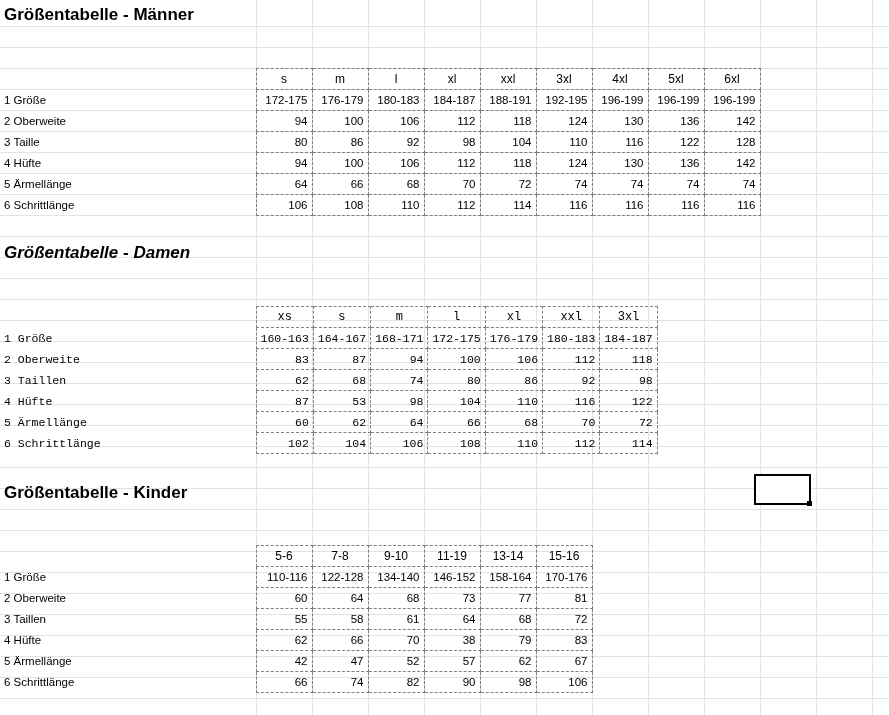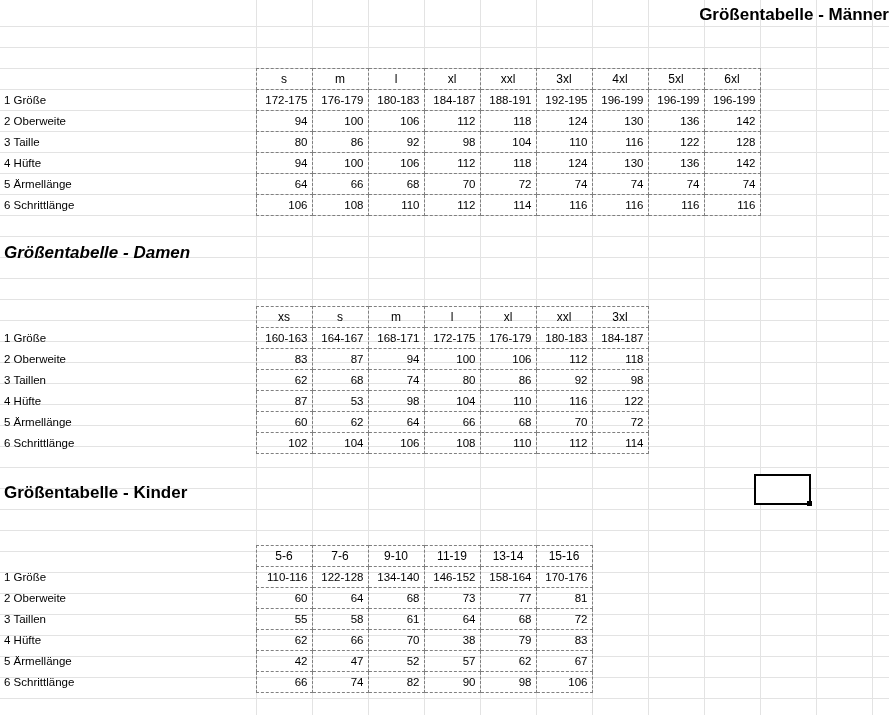--- a/index.html
+++ b/index.html
@@ -154,21 +154,21 @@
     <div class="v" style="left: 592px;"></div>
     <div class="v" style="left: 648px;"></div>
     <div class="v" style="left: 704px;"></div>
     <div class="v" style="left: 760px;"></div>
     <div class="v" style="left: 816px;"></div>
     <div class="v" style="left: 872px;"></div>
   </div>
 
 <div class="sheet">
 
-  <div class="section" style="top:4px; left:0; width:889px;text-align:right;">
+  <div class="section" style="top:4px; left:0; width:889px;">
     <div class="title">Größentabelle - Männer</div>
   </div>
 
   <div class="section" style="top:68px; left:0;">
     <table class="sizetable">
       <colgroup>
         <col style="width:256px">
         <col style="width:56px">
           <col style="width:56px">
           <col style="width:56px">
@@ -265,21 +265,21 @@
         <td class="num dash">116</td>
       </tr>
     </tbody>
       </table>
   </div>
 
   <div class="section" style="top:242px; left:0; width:889px;font-style:italic;">
     <div class="title">Größentabelle - Damen</div>
   </div>
 
-  <div class="section" style="top:306px; left:0;">
+  <div class="section" style="top:306px; left:0;font-family:Liberation Mono, monospace;">
     <table class="sizetable">
       <colgroup>
         <col style="width:256px">
         <col style="width:56px">
           <col style="width:56px">
           <col style="width:56px">
         <col style="width:56px">
           <col style="width:56px">
           <col style="width:56px">
         <col style="width:56px">
@@ -371,21 +371,21 @@
           <col style="width:56px">
           <col style="width:56px">
         <col style="width:56px">
           <col style="width:56px">
           <col style="width:56px">
       </colgroup>
       <tbody>
           <tr>
         <th class="corner"></th>
         <th class="hdr dash">5-6</th>
-        <th class="hdr dash">7-6</th>
+        <th class="hdr dash">7-8</th>
         <th class="hdr dash">9-10</th>
         <th class="hdr dash">11-19</th>
         <th class="hdr dash">13-14</th>
         <th class="hdr dash">15-16</th>
       </tr>
       <tr>
         <td class="rowlabel">1 Größe</td>
         <td class="rng dash">110-116</td>
         <td class="rng dash">122-128</td>
         <td class="rng dash">134-140</td>

